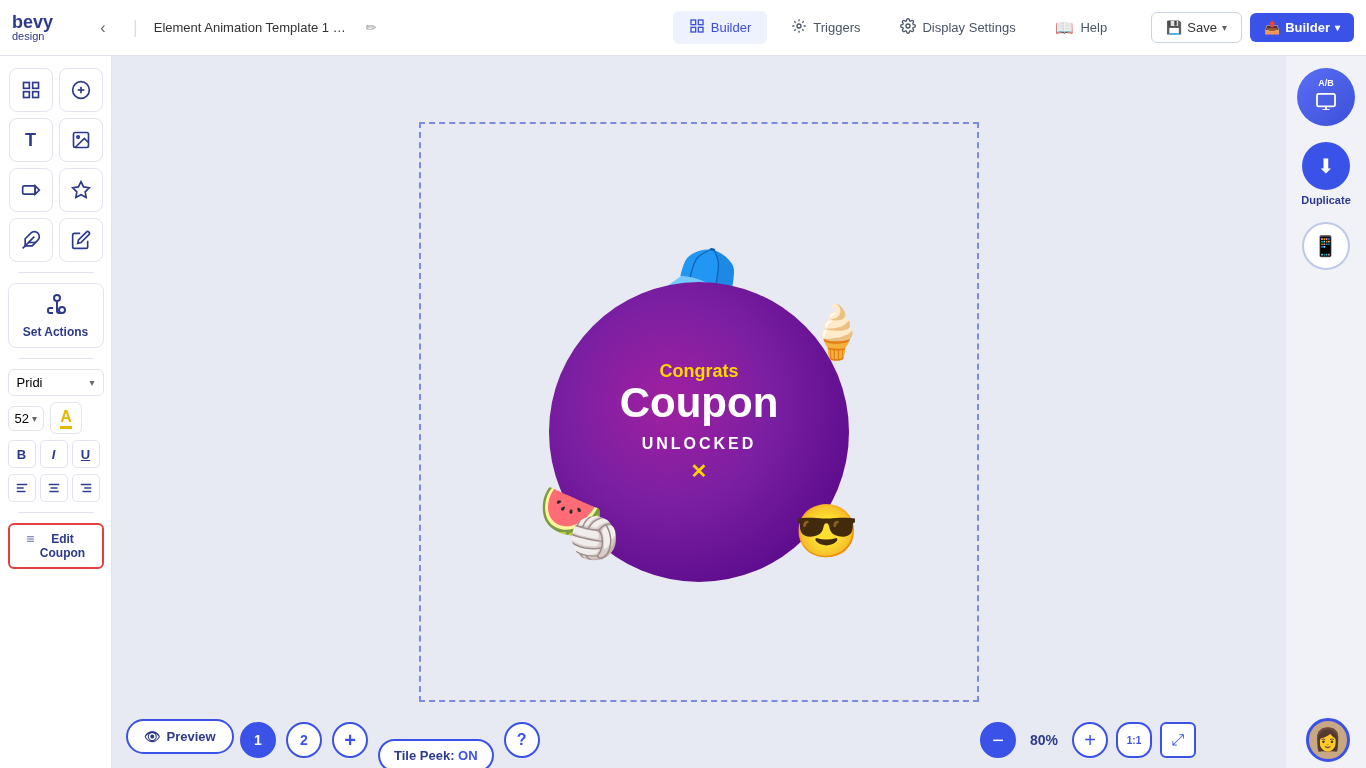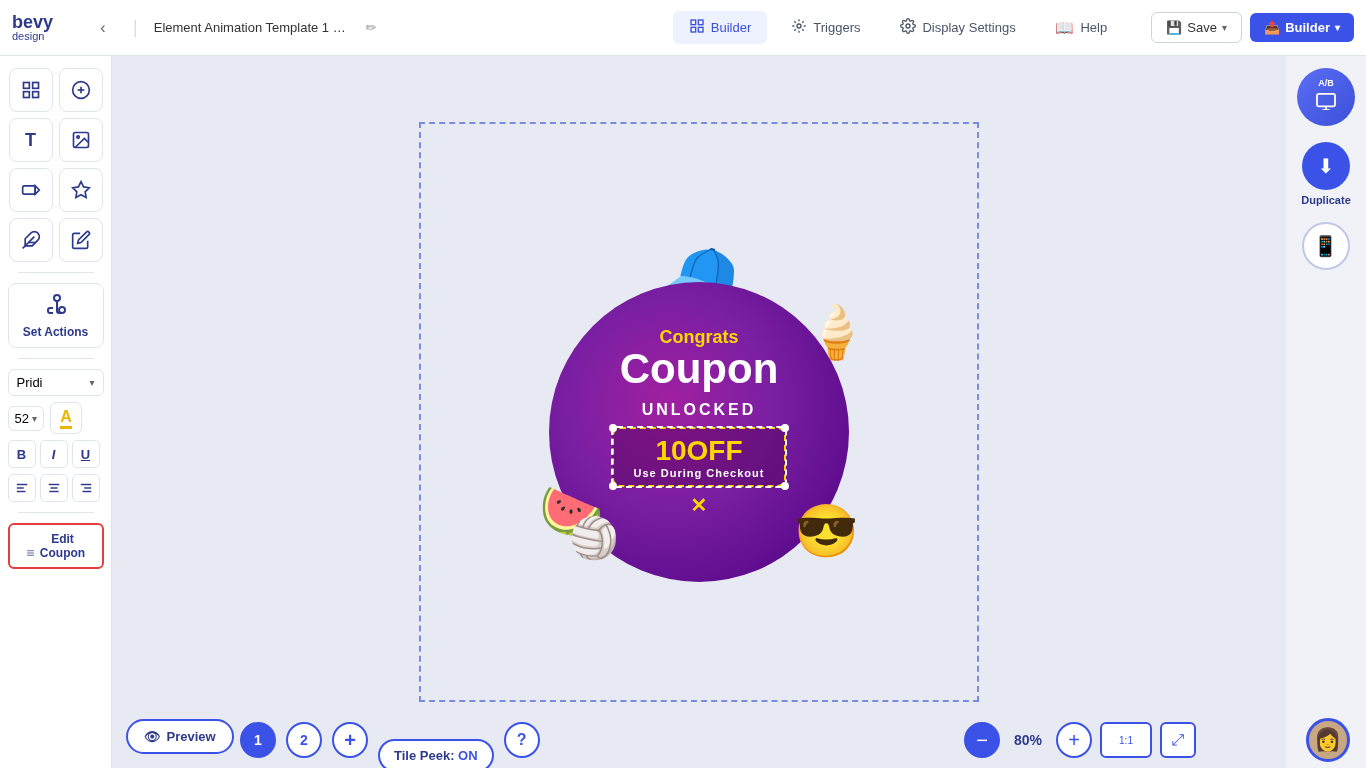--- a/index.html
+++ b/index.html
@@ -236,21 +236,21 @@
       font-size: 14px;
       color: #2d3a8c;
     }
     .edit-coupon-btn {
       width: 96px;
       padding: 7px 16px;
       border: 2px solid #e53e3e;
       border-radius: 6px;
       background: #fff;
       cursor: pointer;
-      display: flex; align-items: flex-end; gap: 5px;
+      display: flex; align-items: flex-start; gap: 5px;
       font-size: 12px;
       font-weight: 600;
       color: #2d3a8c;
     }
 
     
     .canvas-area {
       flex: 1;
       display: flex;
       align-items: center;
@@ -531,27 +531,27 @@
       color: #fff;
     }
     .zoom-pct {
       font-size: 14px;
       font-weight: 700;
       color: #2d3a8c;
       min-width: 40px;
       text-align: center;
     }
     .zoom-ratio-btn {
-      width: 52px; height: 36px;
-      border-radius: 6px;
+      width: 36px; height: 36px;
+      border-radius: 14px;
       border: 2px solid #3b52e8;
       background: #fff;
       color: #3b52e8;
       font-size: 10px;
-      font-weight: 400;
+      font-weight: 700;
       cursor: pointer;
       display: flex; align-items: center; justify-content: center;
     }
     .zoom-expand-btn {
       width: 36px; height: 36px;
       border-radius: 6px;
       border: 2px solid #3b52e8;
       background: #fff;
       color: #3b52e8;
       font-size: 16px;
@@ -803,30 +803,20 @@
   <div class="canvas-area">
     <div class="canvas-frame">
       <div class="coupon-card">
 
         <div class="hat">🧢</div>
 
         <div class="coupon-circle">
           <span class="coupon-congrats">Congrats</span>
           <span class="coupon-title">Coupon</span>
           <span class="coupon-unlocked">UNLOCKED</span>
-          <div class="coupon-box">
-            <div class="selection-dots">
-              <div class="sel-handle" style="top:-4px;left:-4px"></div>
-              <div class="sel-handle" style="top:-4px;right:-4px"></div>
-              <div class="sel-handle" style="bottom:-4px;left:-4px"></div>
-              <div class="sel-handle" style="bottom:-4px;right:-4px"></div>
-            </div>
-            <div class="coupon-code">10OFF</div>
-            <div class="coupon-use">Use During Checkout</div>
-          </div>
           <div class="coupon-x">✕</div>
         </div>
 
         <div class="watermelon">🍉</div>
 
         <div class="popsicle">🍦</div>
 
         <div class="ball">🏐</div>
 
         <div class="sunglasses">😎</div>

